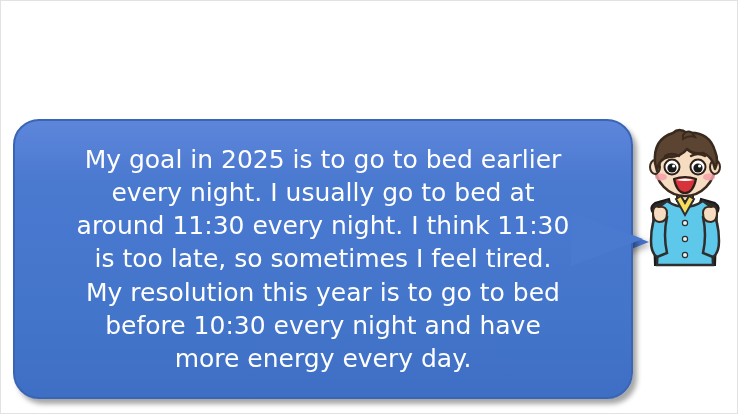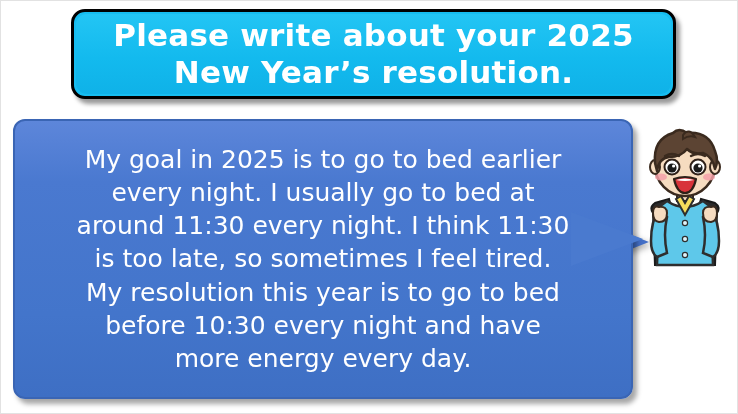--- a/index.html
+++ b/index.html
@@ -96,21 +96,21 @@
   }
   .bubble {
     position: absolute;
     left: 0;
     top: 0;
     width: 620px;
     height: 280px;
     box-sizing: border-box;
     background: linear-gradient(180deg, #5D86DA 0%, #4A79D0 22%, #4375CB 70%, #3E6FC4 100%);
     border: 2px solid #3A65B4;
-    border-radius: 12px;
+    border-radius: 26px;
     box-shadow: 4px 5px 5px rgba(0,0,0,0.35);
     z-index: 2;
     display: flex;
     align-items: center;
     justify-content: center;
   }
   .bubble-text {
     color: #ffffff;
     font-family: "DejaVu Sans", sans-serif;
     font-size: 25px;
@@ -131,25 +131,20 @@
     height: 152px;
     z-index: 4;
   }
   .character svg { display: block; }
 </style>
 </head>
 <body>
 
 <div id="slide">
 
-  <div class="prompt-banner">
-    <div class="prompt-banner-inner"></div>
-    <div class="prompt-text">Please write about your 2025
-New Year’s resolution.</div>
-  </div>
 
   <div class="bubble-wrap">
     <div class="bubble-tail"></div>
     <div class="bubble-tail-inner"></div>
     <div class="bubble">
       <div class="bubble-text">My goal in 2025 is to go to bed earlier
 every night. I usually go to bed at
 around 11:30 every night. I think 11:30
 is too late, so sometimes I feel tired.
 My resolution this year is to go to bed

